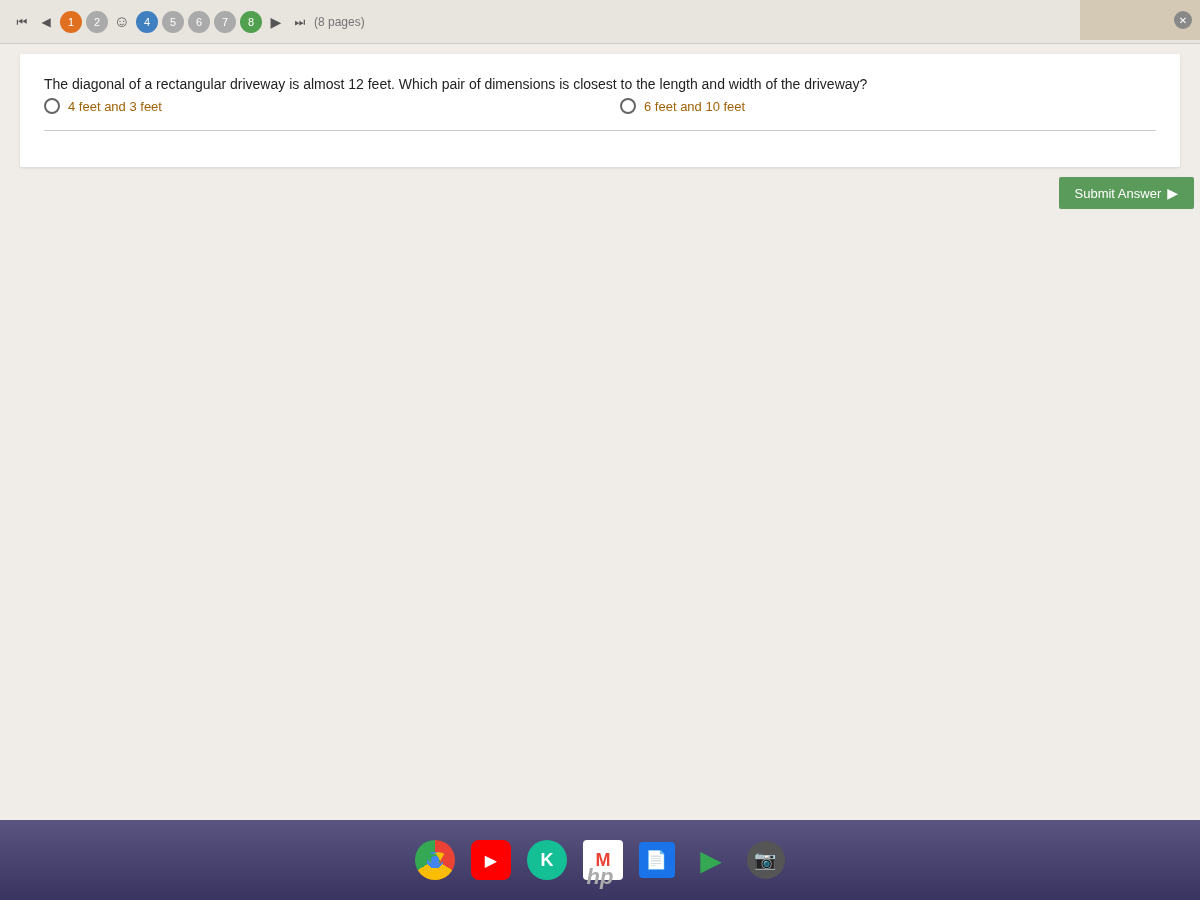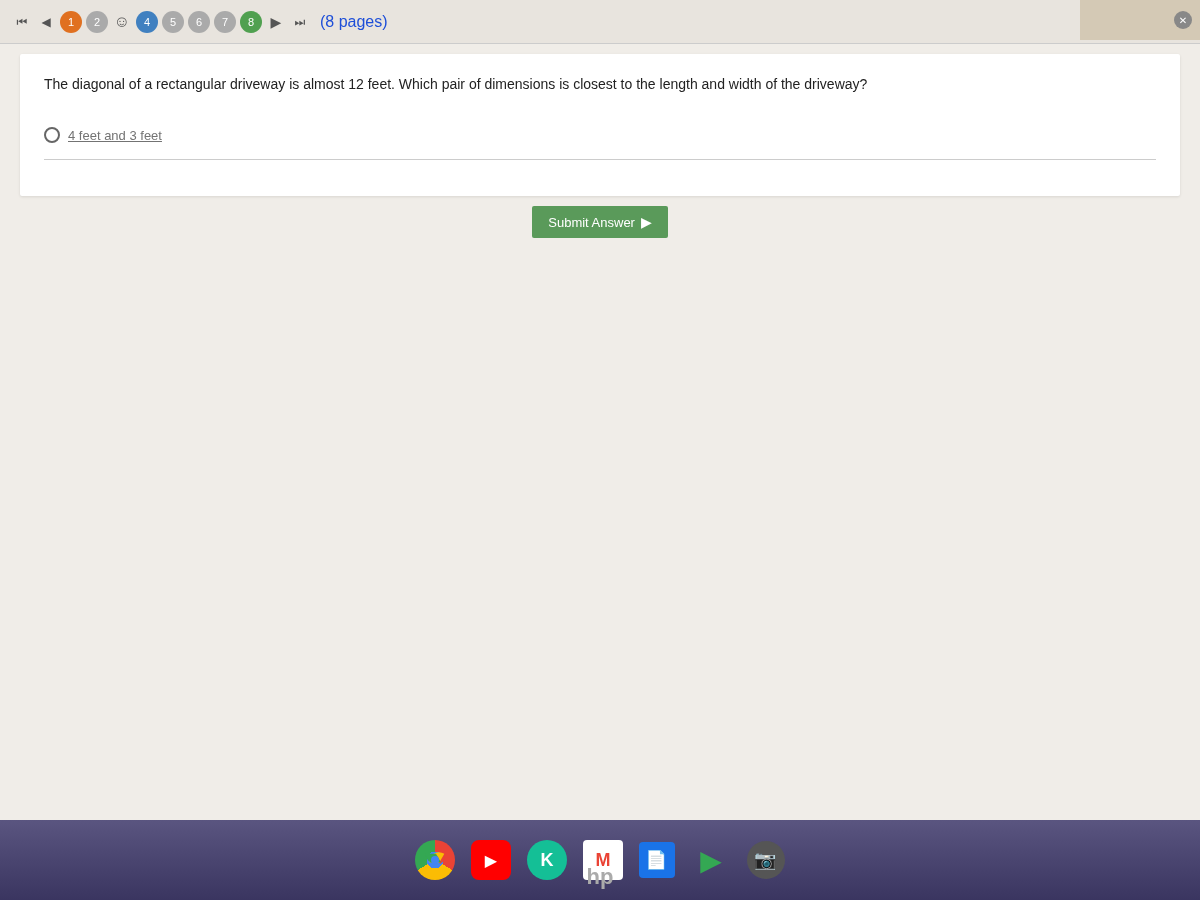--- a/index.html
+++ b/index.html
@@ -67,78 +67,76 @@
     .toolbar-btn.circle.green {
       background: #50a050;
     }
 
     .toolbar-btn.play {
       color: #555;
       font-size: 14px;
     }
 
     .pages-label {
-      font-size: 16px;
-      color: #1d4ed8;
-      margin-left: 6px;
+      font-size: 12px;
+      color: #737373;
     }
 
     
     .content {
       background: white;
       margin: 10px 20px;
       padding: 20px 24px;
       border-radius: 2px;
       box-shadow: 0 1px 3px rgba(0,0,0,0.1);
     }
 
     .question-text {
       font-size: 14px;
       color: #222;
-      margin-bottom: 32px;
+      margin-bottom: 3px;
       line-height: 1.5;
     }
 
     .options-grid {
       display: grid;
       grid-template-columns: 1fr 1fr;
       gap: 8px 40px;
       margin-bottom: 16px;
     }
 
     .option-item {
       display: flex;
       align-items: center;
       gap: 8px;
       font-size: 13px;
-      color: #737373;
-      cursor: pointer;
-      text-decoration: underline;
+      color: #a16207;
+      cursor: pointer;
     }
 
     .radio-circle {
       width: 16px;
       height: 16px;
       border-radius: 50%;
       border: 2px solid #666;
       flex-shrink: 0;
       background: white;
     }
 
     .divider {
       border: none;
       border-top: 1px solid #ccc;
       margin: 10px 0 16px 0;
     }
 
     
     .submit-area {
       display: flex;
-      justify-content: center;
-      padding: 0 16px;
+      justify-content: flex-end;
+      padding: 0 6px;
     }
 
     .submit-btn {
       background: #5a9a5a;
       color: white;
       border: none;
       padding: 8px 16px;
       font-size: 13px;
       cursor: pointer;
       border-radius: 2px;
@@ -223,20 +221,21 @@
       font-size: 16px;
     }
 
     .hp-logo {
       position: absolute;
       bottom: 10px;
       left: 50%;
       transform: translateX(-50%);
       color: #aaa;
       font-size: 22px;
+      font-style: italic;
       font-weight: bold;
     }
 
     
     .top-right {
       position: absolute;
       top: 0;
       right: 0;
       width: 120px;
       height: 40px;
@@ -289,20 +288,24 @@
     <p class="question-text">The diagonal of a rectangular driveway is almost 12 feet. Which pair of dimensions is closest to the length and width of the driveway?</p>
 
     <div class="options-grid">
 
       <div class="option-item">
         <div class="radio-circle"></div>
         <span>4 feet and 3 feet</span>
       </div>
 
 
+      <div class="option-item">
+        <div class="radio-circle"></div>
+        <span>6 feet and 10 feet</span>
+      </div>
 
     </div>
 
     <hr class="divider">
   </div>
 
   <div class="submit-area">
     <button class="submit-btn">
       <span>Submit Answer</span>
       <span class="arrow">▶</span>

